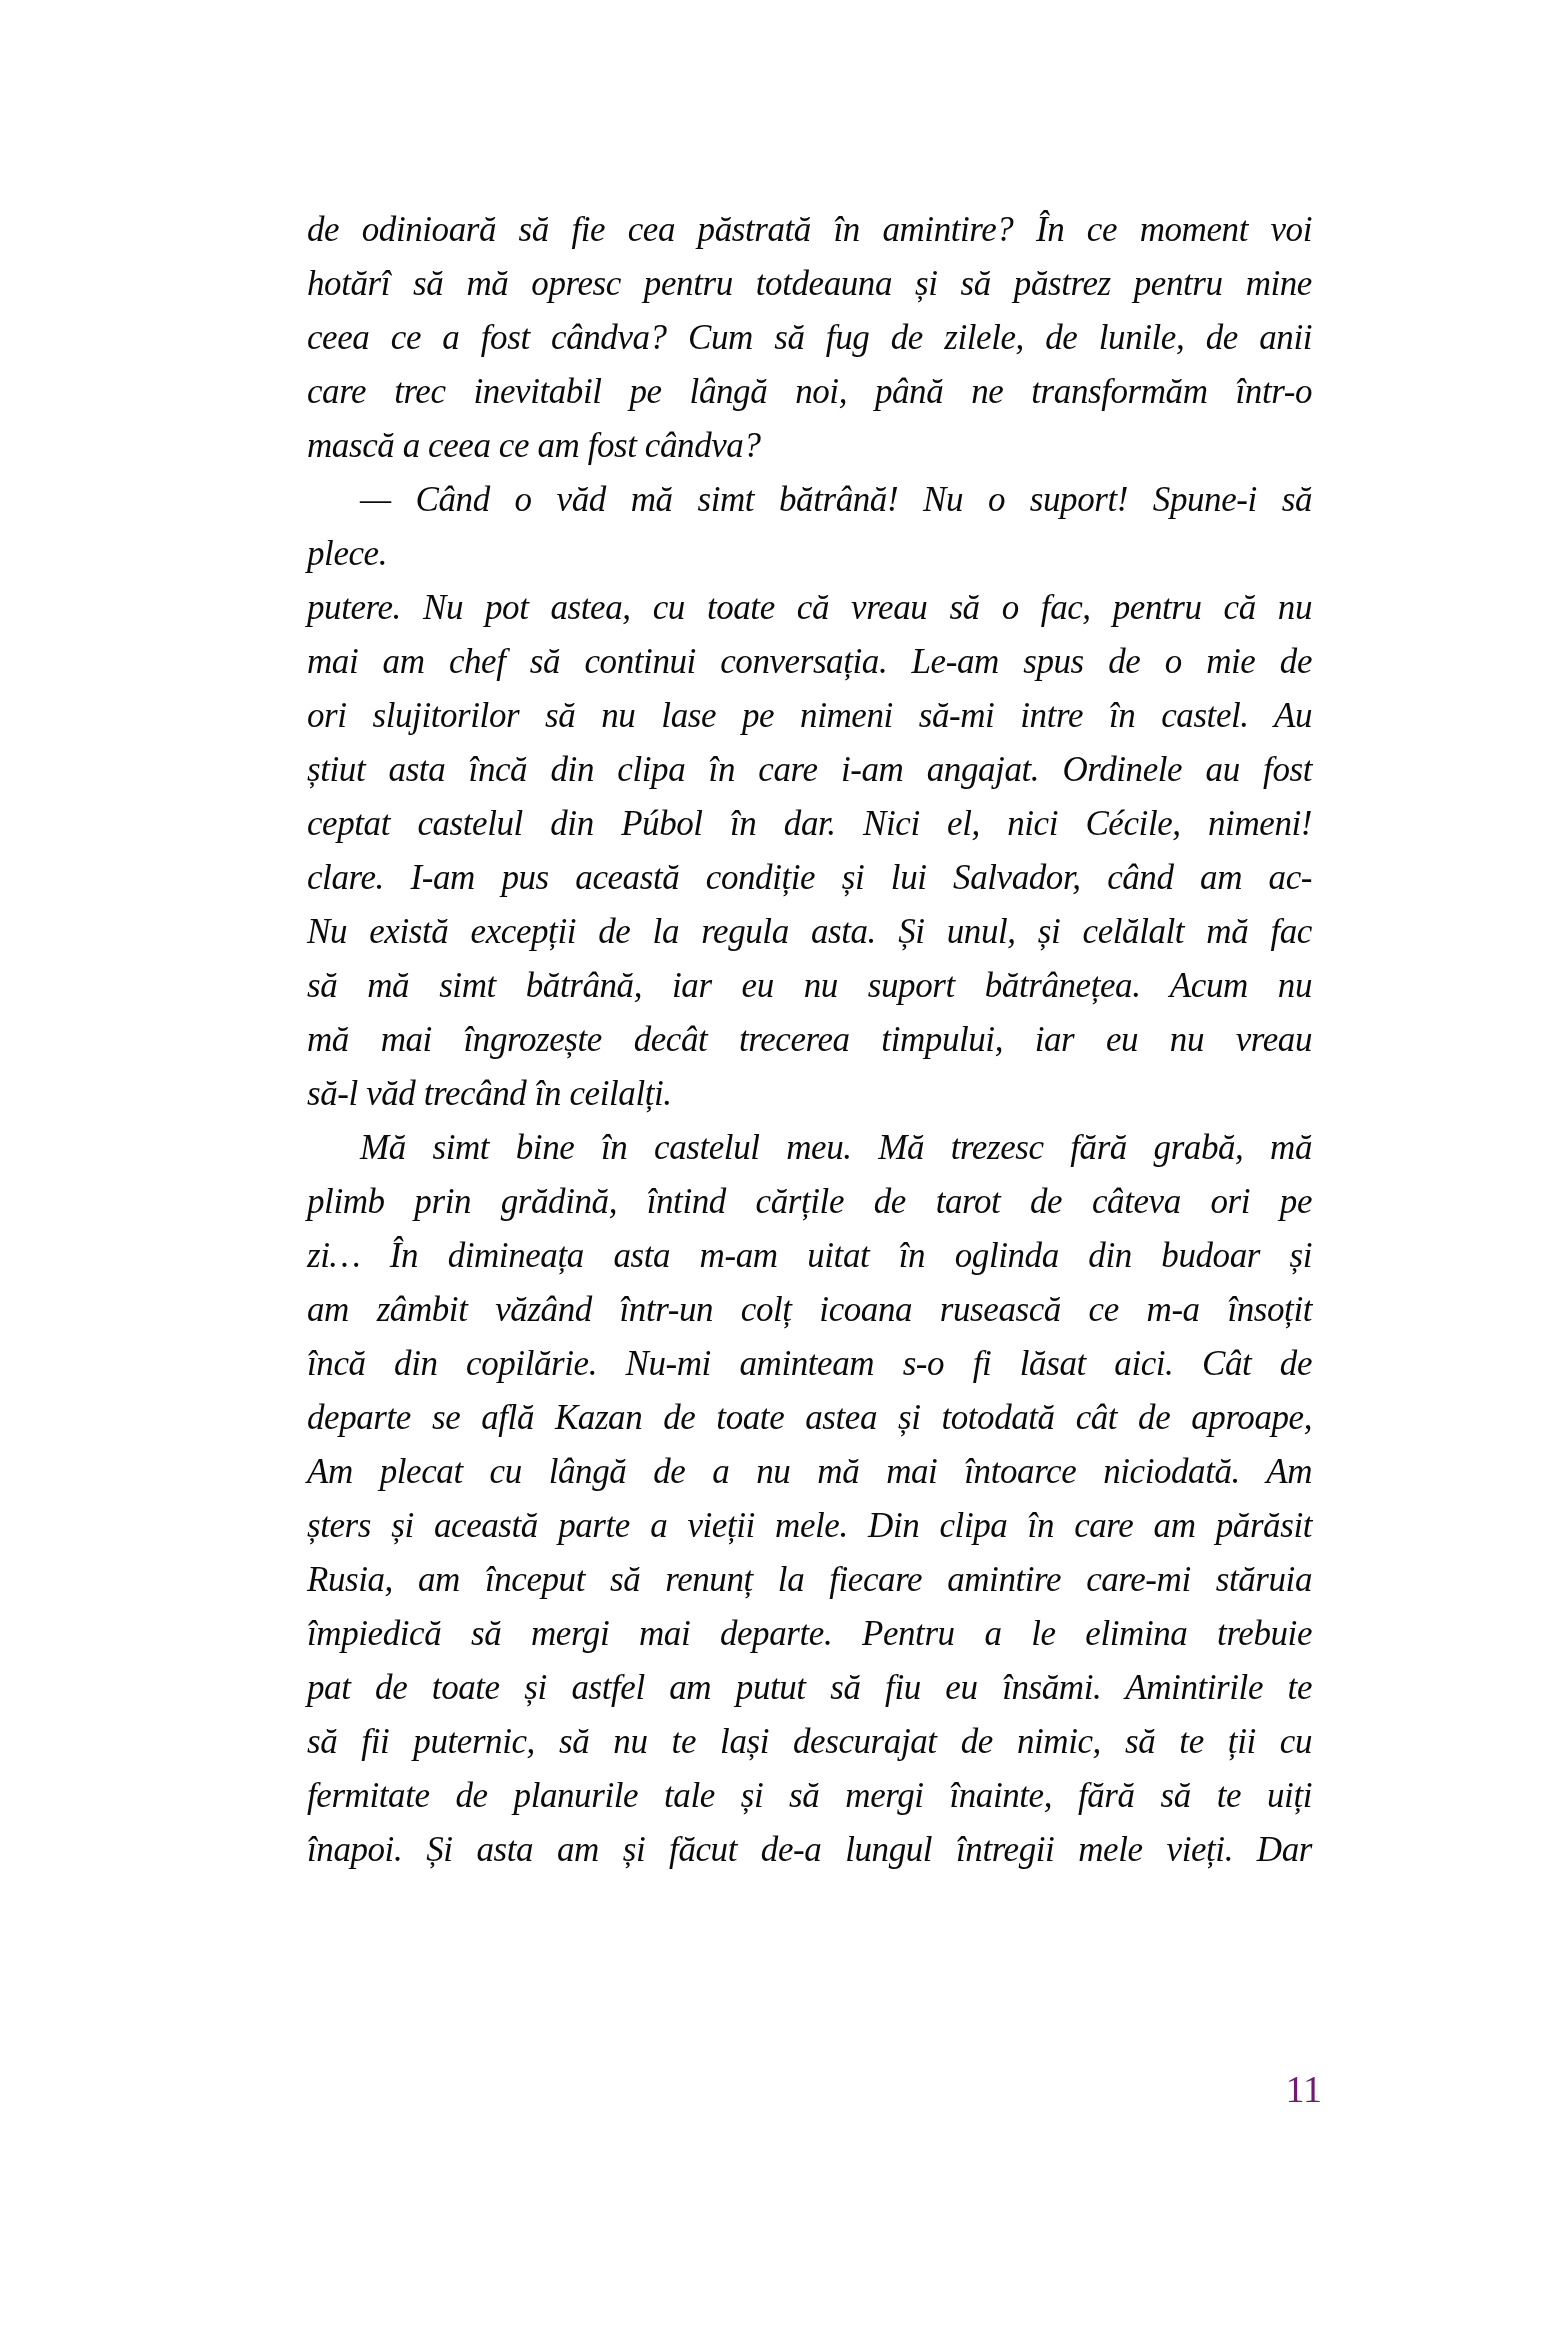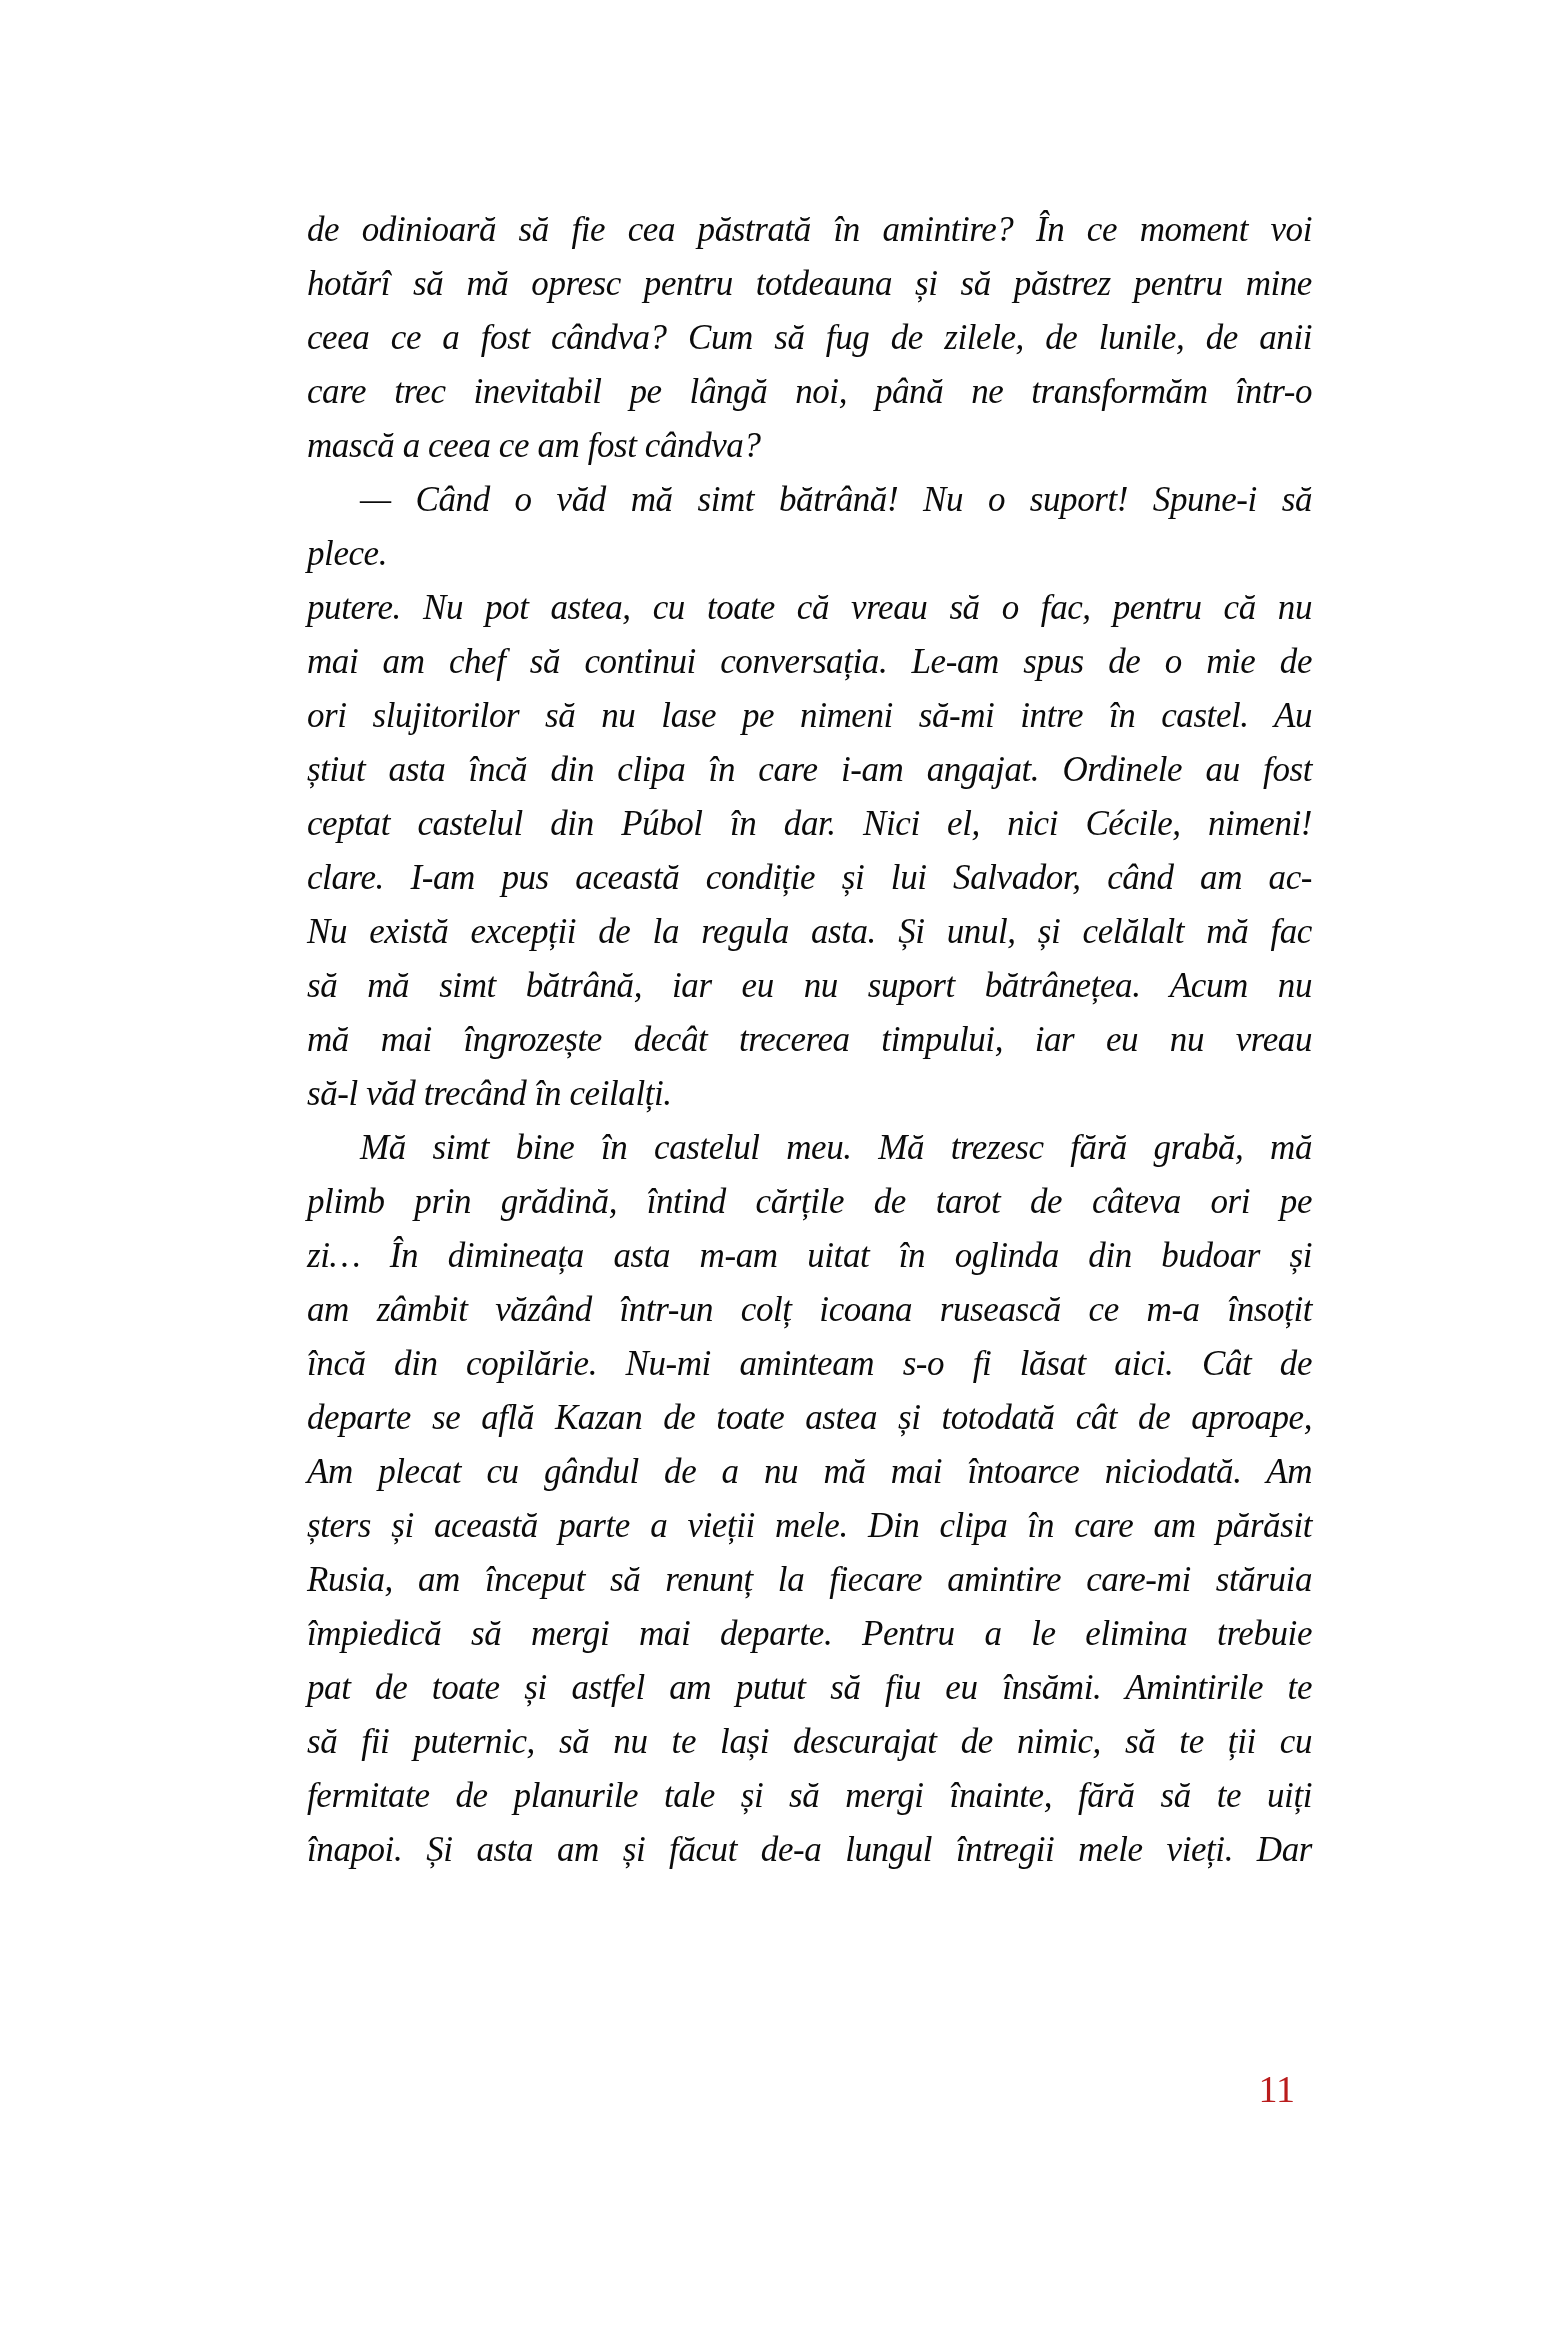--- a/index.html
+++ b/index.html
@@ -38,28 +38,28 @@
   }
   .line.para-end {
     text-align-last: left;
   }
   .line.first-indent {
     text-indent: 53px;
   }
   .page-number {
     position: absolute;
     top: 2067px;
-    left: 282px;
+    left: 309px;
     width: 1001px;
     text-align: right;
     font-family: "Liberation Serif", serif;
     font-style: normal;
     font-size: 38px;
     line-height: 45px;
-    color: #b91c1c;
+    color: #701a75;
   }
 </style>
 </head>
 <body>
 
 <div class="book-page">
   <div class="text-block">
       <div class="paragraph">
         <div class="line">de odinioară să fie cea păstrată în amintire? În ce moment voi</div>
         <div class="line">hotărî să mă opresc pentru totdeauna și să păstrez pentru mine</div>
@@ -83,21 +83,21 @@
         <div class="line">mă mai îngrozește decât trecerea timpului, iar eu nu vreau</div>
         <div class="line para-end">să-l văd trecând în ceilalți.</div>
       </div>
       <div class="paragraph">
         <div class="line first-indent">Mă simt bine în castelul meu. Mă trezesc fără grabă, mă</div>
         <div class="line">plimb prin grădină, întind cărțile de tarot de câteva ori pe</div>
         <div class="line">zi… În dimineața asta m-am uitat în oglinda din budoar și</div>
         <div class="line">am zâmbit văzând într-un colț icoana rusească ce m-a însoțit</div>
         <div class="line">încă din copilărie. Nu-mi aminteam s-o fi lăsat aici. Cât de</div>
         <div class="line">departe se află Kazan de toate astea și totodată cât de aproape,</div>
-        <div class="line">Am plecat cu gândul de a nu mă mai întoarce niciodată. Am</div>
+        <div class="line">Am plecat cu lângă de a nu mă mai întoarce niciodată. Am</div>
         <div class="line">șters și această parte a vieții mele. Din clipa în care am părăsit</div>
         <div class="line">Rusia, am început să renunț la fiecare amintire care-mi stăruia</div>
         <div class="line">împiedică să mergi mai departe. Pentru a le elimina trebuie</div>
         <div class="line">pat de toate și astfel am putut să fiu eu însămi. Amintirile te</div>
         <div class="line">să fii puternic, să nu te lași descurajat de nimic, să te ții cu</div>
         <div class="line">fermitate de planurile tale și să mergi înainte, fără să te uiți</div>
         <div class="line">înapoi. Și asta am și făcut de-a lungul întregii mele vieți. Dar</div>
       </div>
     </div>
   <div class="page-number">11</div>

